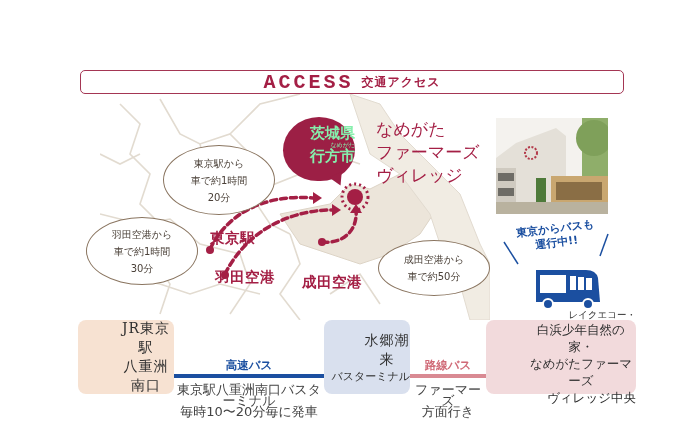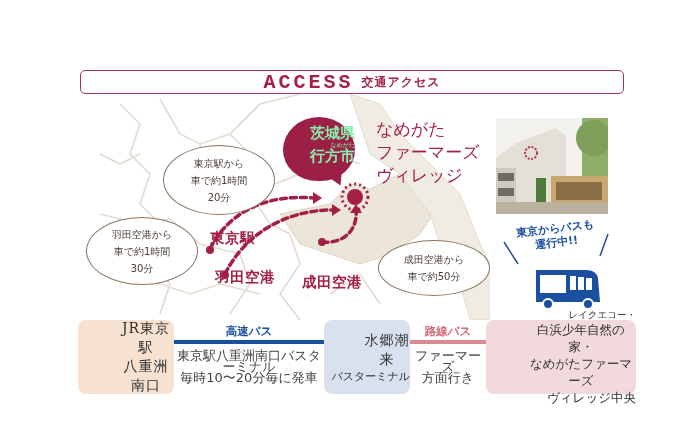--- a/index.html
+++ b/index.html
@@ -54,21 +54,21 @@
   .n2 { left: 246px; width: 86px; background: #d9e0ee; }
   .n3 { left: 408px; width: 150px; background: #f2dadc; }
   .node .t { font-family: "DejaVu Serif", serif; font-size: 14px; line-height: 19px; color: #2f2f2f; letter-spacing: 1px; margin-left: 40px; }
   .node .s { font-family: "DejaVu Serif", serif; font-size: 11px; line-height: 15px; color: #2f2f2f; }
   .n3 .t { font-size: 12.5px; line-height: 17px; letter-spacing: 0; }
   .n3 .s { font-size: 9.5px; line-height: 12px; }
 
   .seg { position: absolute; top: 0; height: 74px; text-align: center; }
   .seg1 { left: 96px; width: 150px; }
   .seg2 { left: 332px; width: 76px; }
-  .seg .label { margin-top: 4px; font-size: 11.5px; font-weight: bold; line-height: 14px; }
+  .seg .label { margin-top: 38px; font-size: 11.5px; font-weight: bold; line-height: 14px; }
   .seg .line { height: 4px; margin-top: 2px; }
   .seg .note { margin-top: 6px; font-size: 13px; line-height: 11px; color: #444; }
   .seg1 .label { color: #1b4fa0; }
   .seg1 .line { background: #1b4fa0; }
   .seg2 .label { color: #d06a77; }
   .seg2 .line { background: #d98a93; }
 </style>
 </head>
 <body>
 

